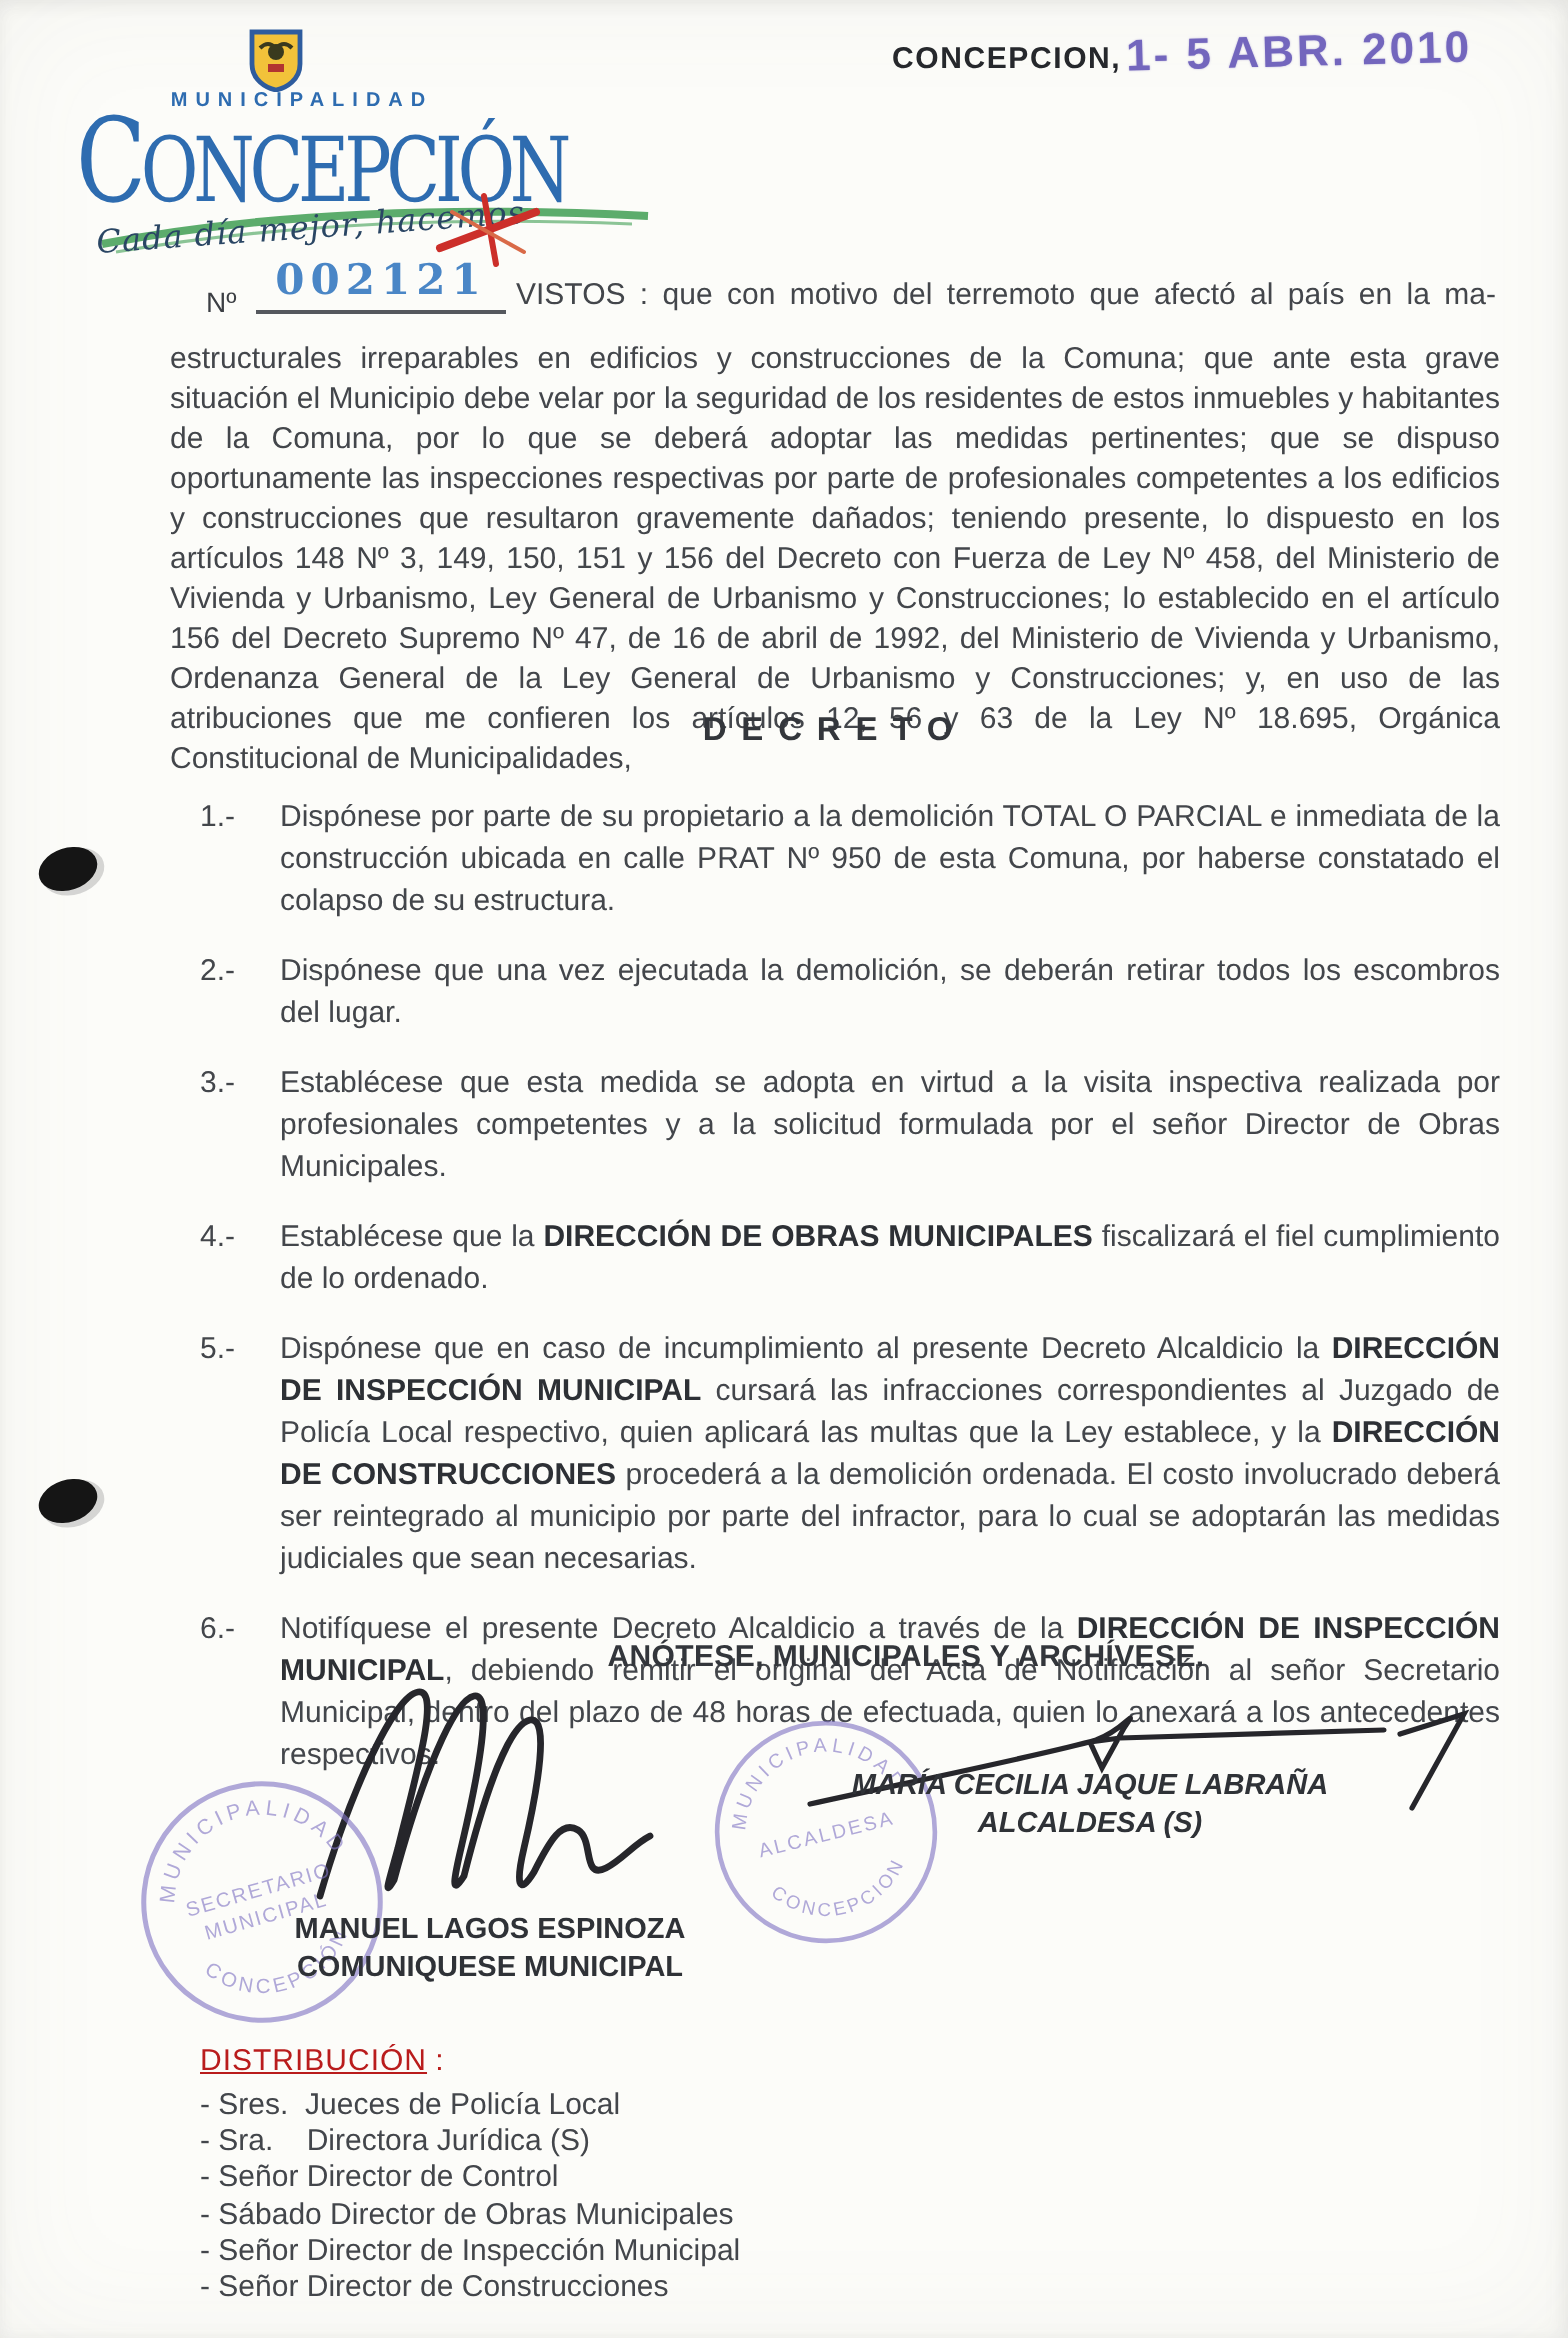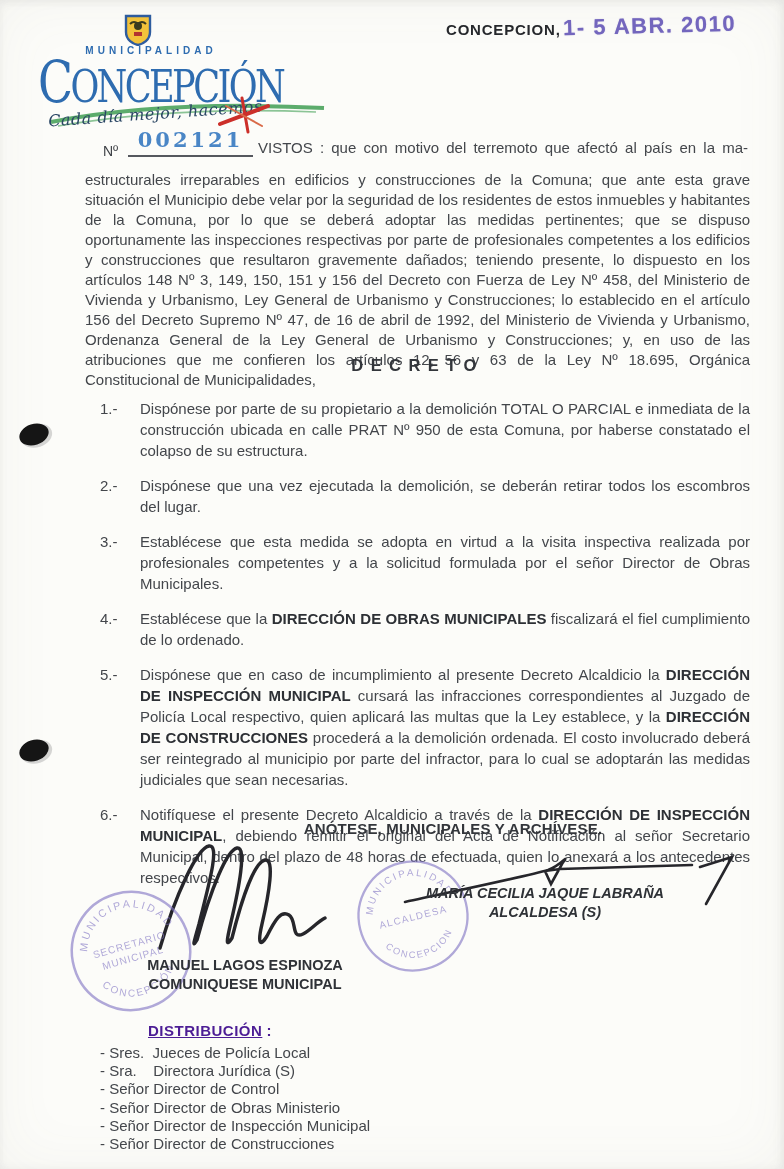--- a/index.html
+++ b/index.html
@@ -50,21 +50,21 @@
   .stamp { position:absolute; opacity:0.62; }
   .stamp.left { left:-17px; top:52px; transform:rotate(-16deg); }
   .stamp.right { left:270px; top:22px; transform:rotate(-14deg); }
   .sig-name-block { position:absolute; text-align:center; font-weight:bold; color:#2f3237; }
   .sig-name-block .nm { font-size:14.5px; line-height:19px; }
   .sig-name-block .ttl { font-size:14.5px; line-height:19px; }
   .snb-left { left:55px; top:120px; width:210px; }
   .snb-right { left:330px; top:48px; width:260px;font-style:italic; }
   
   .dist { position:absolute; left:100px; top:1022px; width:420px; }
-  .dist-head { font-size:15px; font-weight:bold; color:#4c1d95; margin-bottom:5px;margin-left:48px; }
+  .dist-head { font-size:15px; font-weight:normal; color:#b91c1c; margin-bottom:5px; }
   .dist-head .u { text-decoration:underline; letter-spacing:0.5px; }
   .dist-item { font-size:15px; line-height:18.2px; white-space:pre; color:#43464b; }
 </style>
 </head>
 <body>
 
 <div class="page">
 
   <div class="hole h1"></div>
   <div class="hole h2"></div>
@@ -185,19 +185,19 @@
       <div class="ttl">ALCALDESA (S)</div>
     </div>
   </div>
 
   <div class="dist">
     <div class="dist-head"><span class="u">DISTRIBUCIÓN</span><span> :</span></div>
     <div id="dist-items">
         <div class="dist-item">- Sres.  Jueces de Policía Local</div>
         <div class="dist-item">- Sra.    Directora Jurídica (S)</div>
         <div class="dist-item">- Señor Director de Control</div>
-        <div class="dist-item">- Señor Director de Obras Ministerio</div>
+        <div class="dist-item">- Sábado Director de Obras Municipales</div>
         <div class="dist-item">- Señor Director de Inspección Municipal</div>
         <div class="dist-item">- Señor Director de Construcciones</div>
       </div>
   </div>
 
 </div>
 
 </body></html>

